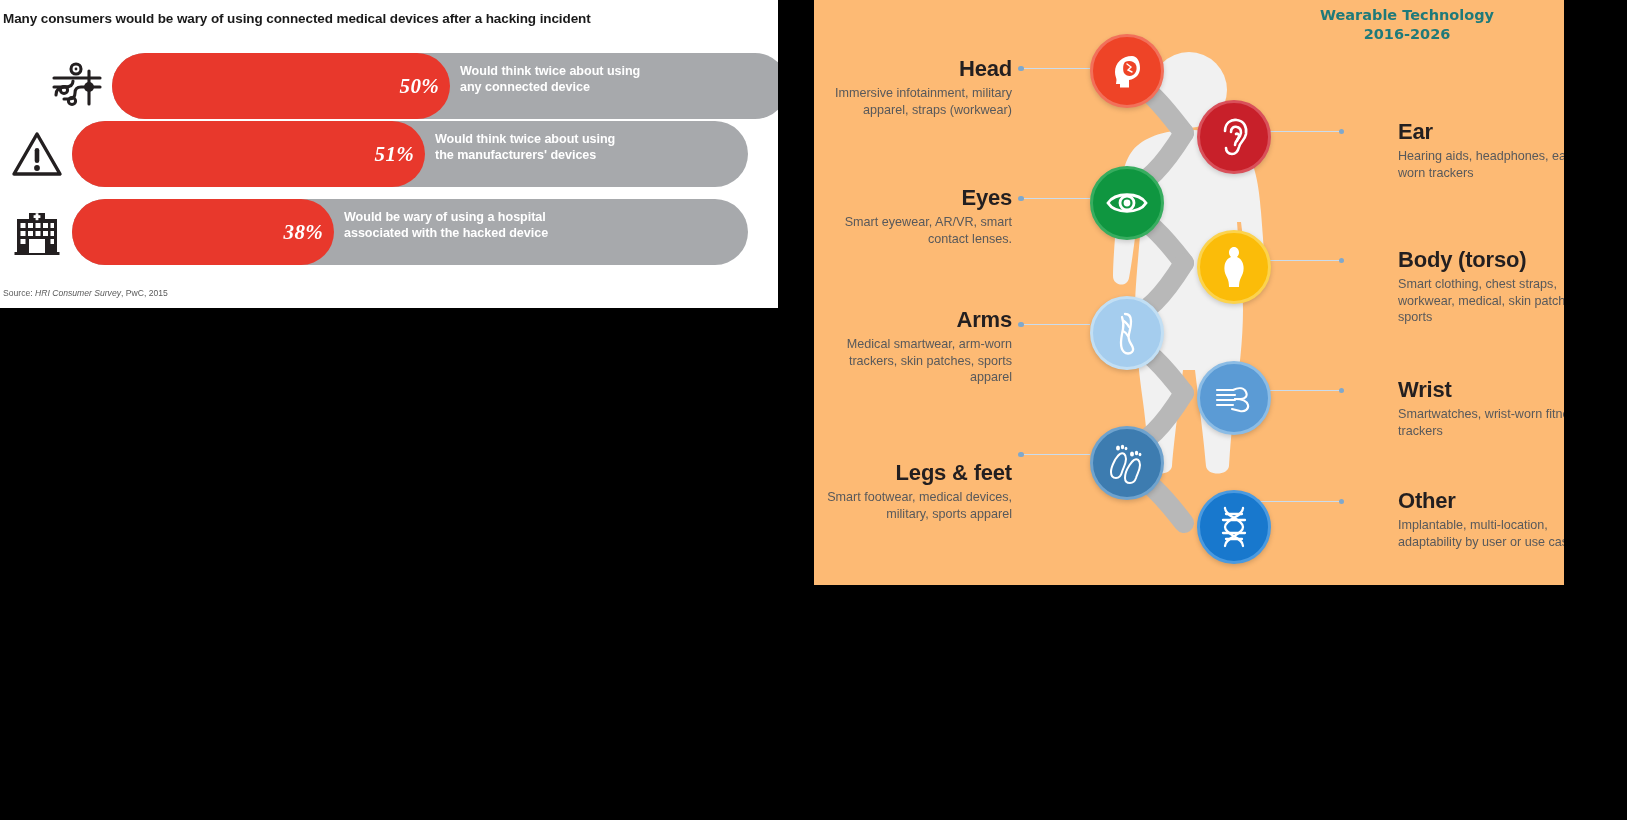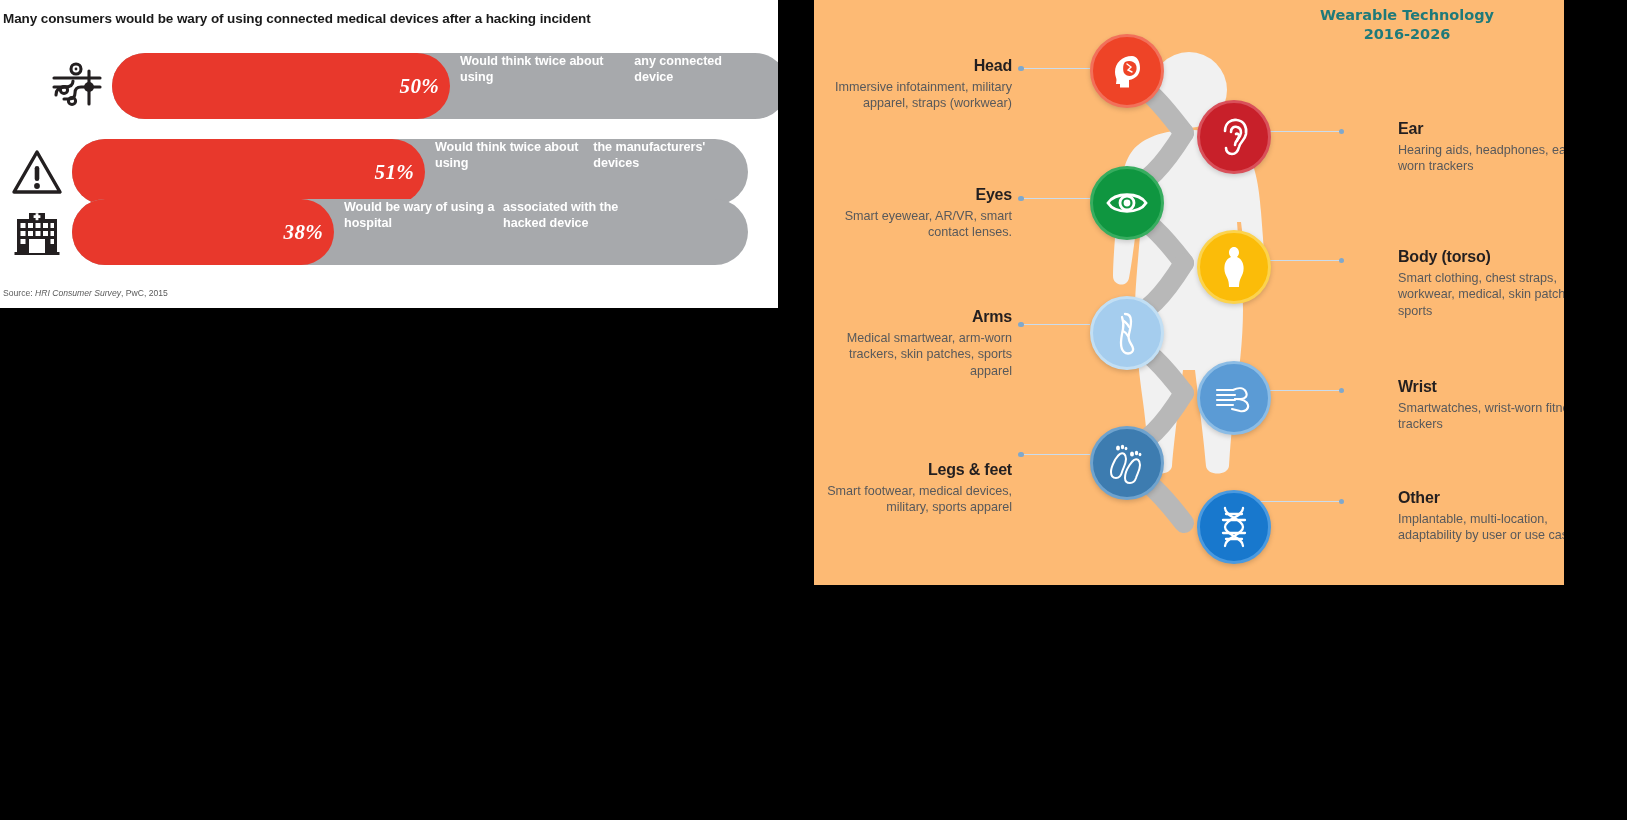--- a/index.html
+++ b/index.html
@@ -33,21 +33,21 @@
     position:absolute;left:0;top:0;height:66px;
     background:#e8382c;border-radius:33px;
   }
   .bar-pct{
     position:absolute;top:0;height:66px;display:flex;align-items:center;
     color:#ffffff;font-size:21px;font-weight:700;font-style:italic;
     font-family:"Liberation Serif","DejaVu Serif",serif;
     letter-spacing:0.3px;
   }
   .bar-caption{
-    position:absolute;top:0;height:52px;display:flex;flex-direction:row;
+    position:absolute;top:0;height:52px;display:flex;flex-direction:column;
     justify-content:center;color:#ffffff;font-size:12.6px;font-weight:700;
     line-height:1.28;letter-spacing:-0.05px;
   }
   #chart-source{
     position:absolute;left:3px;top:288px;
     font-size:8.6px;color:#5b5b5b;white-space:nowrap;
   }
   #chart-source i{font-style:italic;}
 
   
@@ -76,21 +76,21 @@
   .badge{
     position:absolute;border-radius:50%;
     display:flex;align-items:center;justify-content:center;
     box-shadow:0 2px 5px rgba(0,0,0,0.17);
   }
   .badge svg{display:block;}
 
   
   .lbl{position:absolute;}
   .lbl h3{
-    margin:0 0 4px 0;font-size:16px;font-weight:700;color:#231f20;
+    margin:0 0 4px 0;font-size:22px;font-weight:700;color:#231f20;
     letter-spacing:-0.2px;line-height:1.1;
   }
   .lbl p{
     margin:0;font-size:12.6px;color:#58595b;line-height:1.32;
   }
   .lbl.right-side{text-align:left;margin-left:28px;}
   .lbl.left-side{text-align:right;}
 
   
   .conn{position:absolute;height:9px;}
@@ -133,21 +133,21 @@
     <div class="bar-track">
       <div class="bar-fill" style="width:338px;"></div>
       <div class="bar-pct" style="left:265px;width:62px;justify-content:flex-end;">50%</div>
       <div class="bar-caption" style="left:348px;width:300px;">
         <span>Would think twice about using</span>
         <span>any connected device</span>
       </div>
     </div>
   </div>
 
-  <div class="bar-row" style="top:139px;">
+  <div class="bar-row" style="top:121px;">
     <div class="row-icon">
       <svg width="52" height="48" viewBox="0 0 52 48" aria-hidden="true">
         <path d="M26 4 L49 44 L3 44 Z" fill="none" stroke="#231f20" stroke-width="3.4" stroke-linejoin="round"></path>
         <rect x="23.7" y="18" width="4.6" height="15" rx="2.3" fill="#231f20"></rect>
         <circle cx="26" cy="38" r="2.9" fill="#231f20"></circle>
       </svg>
     </div>
     <div class="bar-track">
       <div class="bar-fill" style="width:353px;"></div>
       <div class="bar-pct" style="left:280px;width:62px;justify-content:flex-end;">51%</div>

